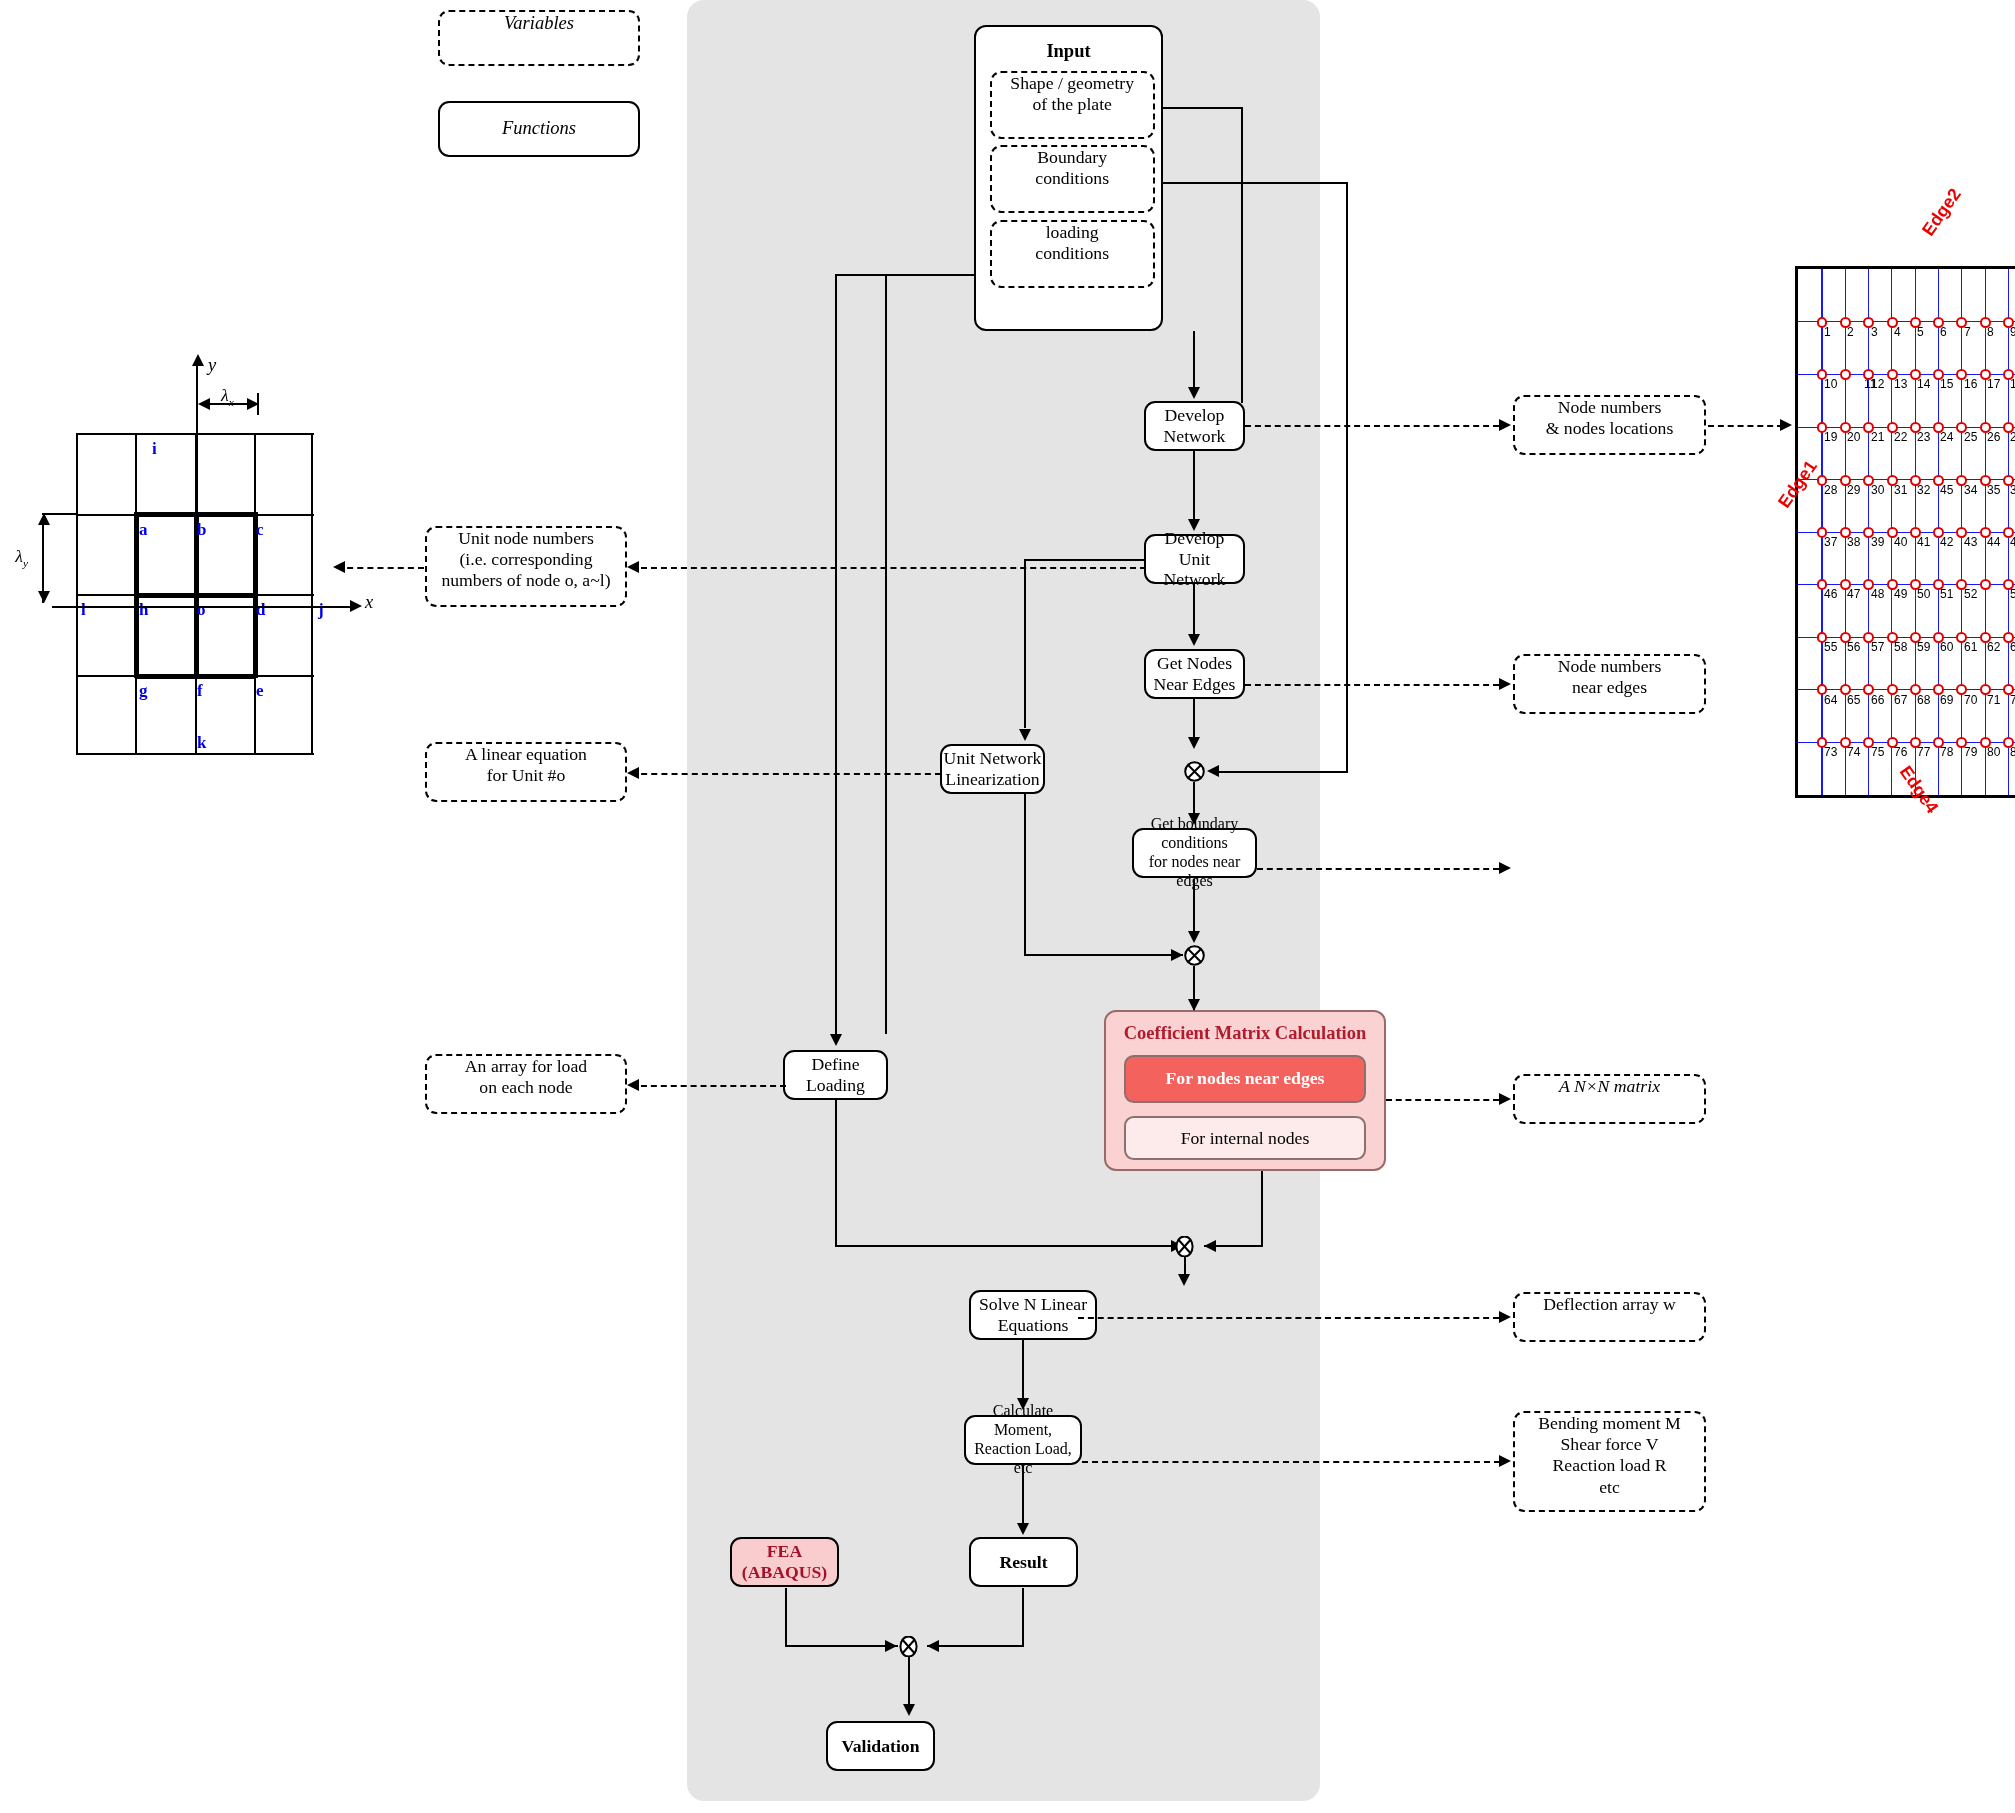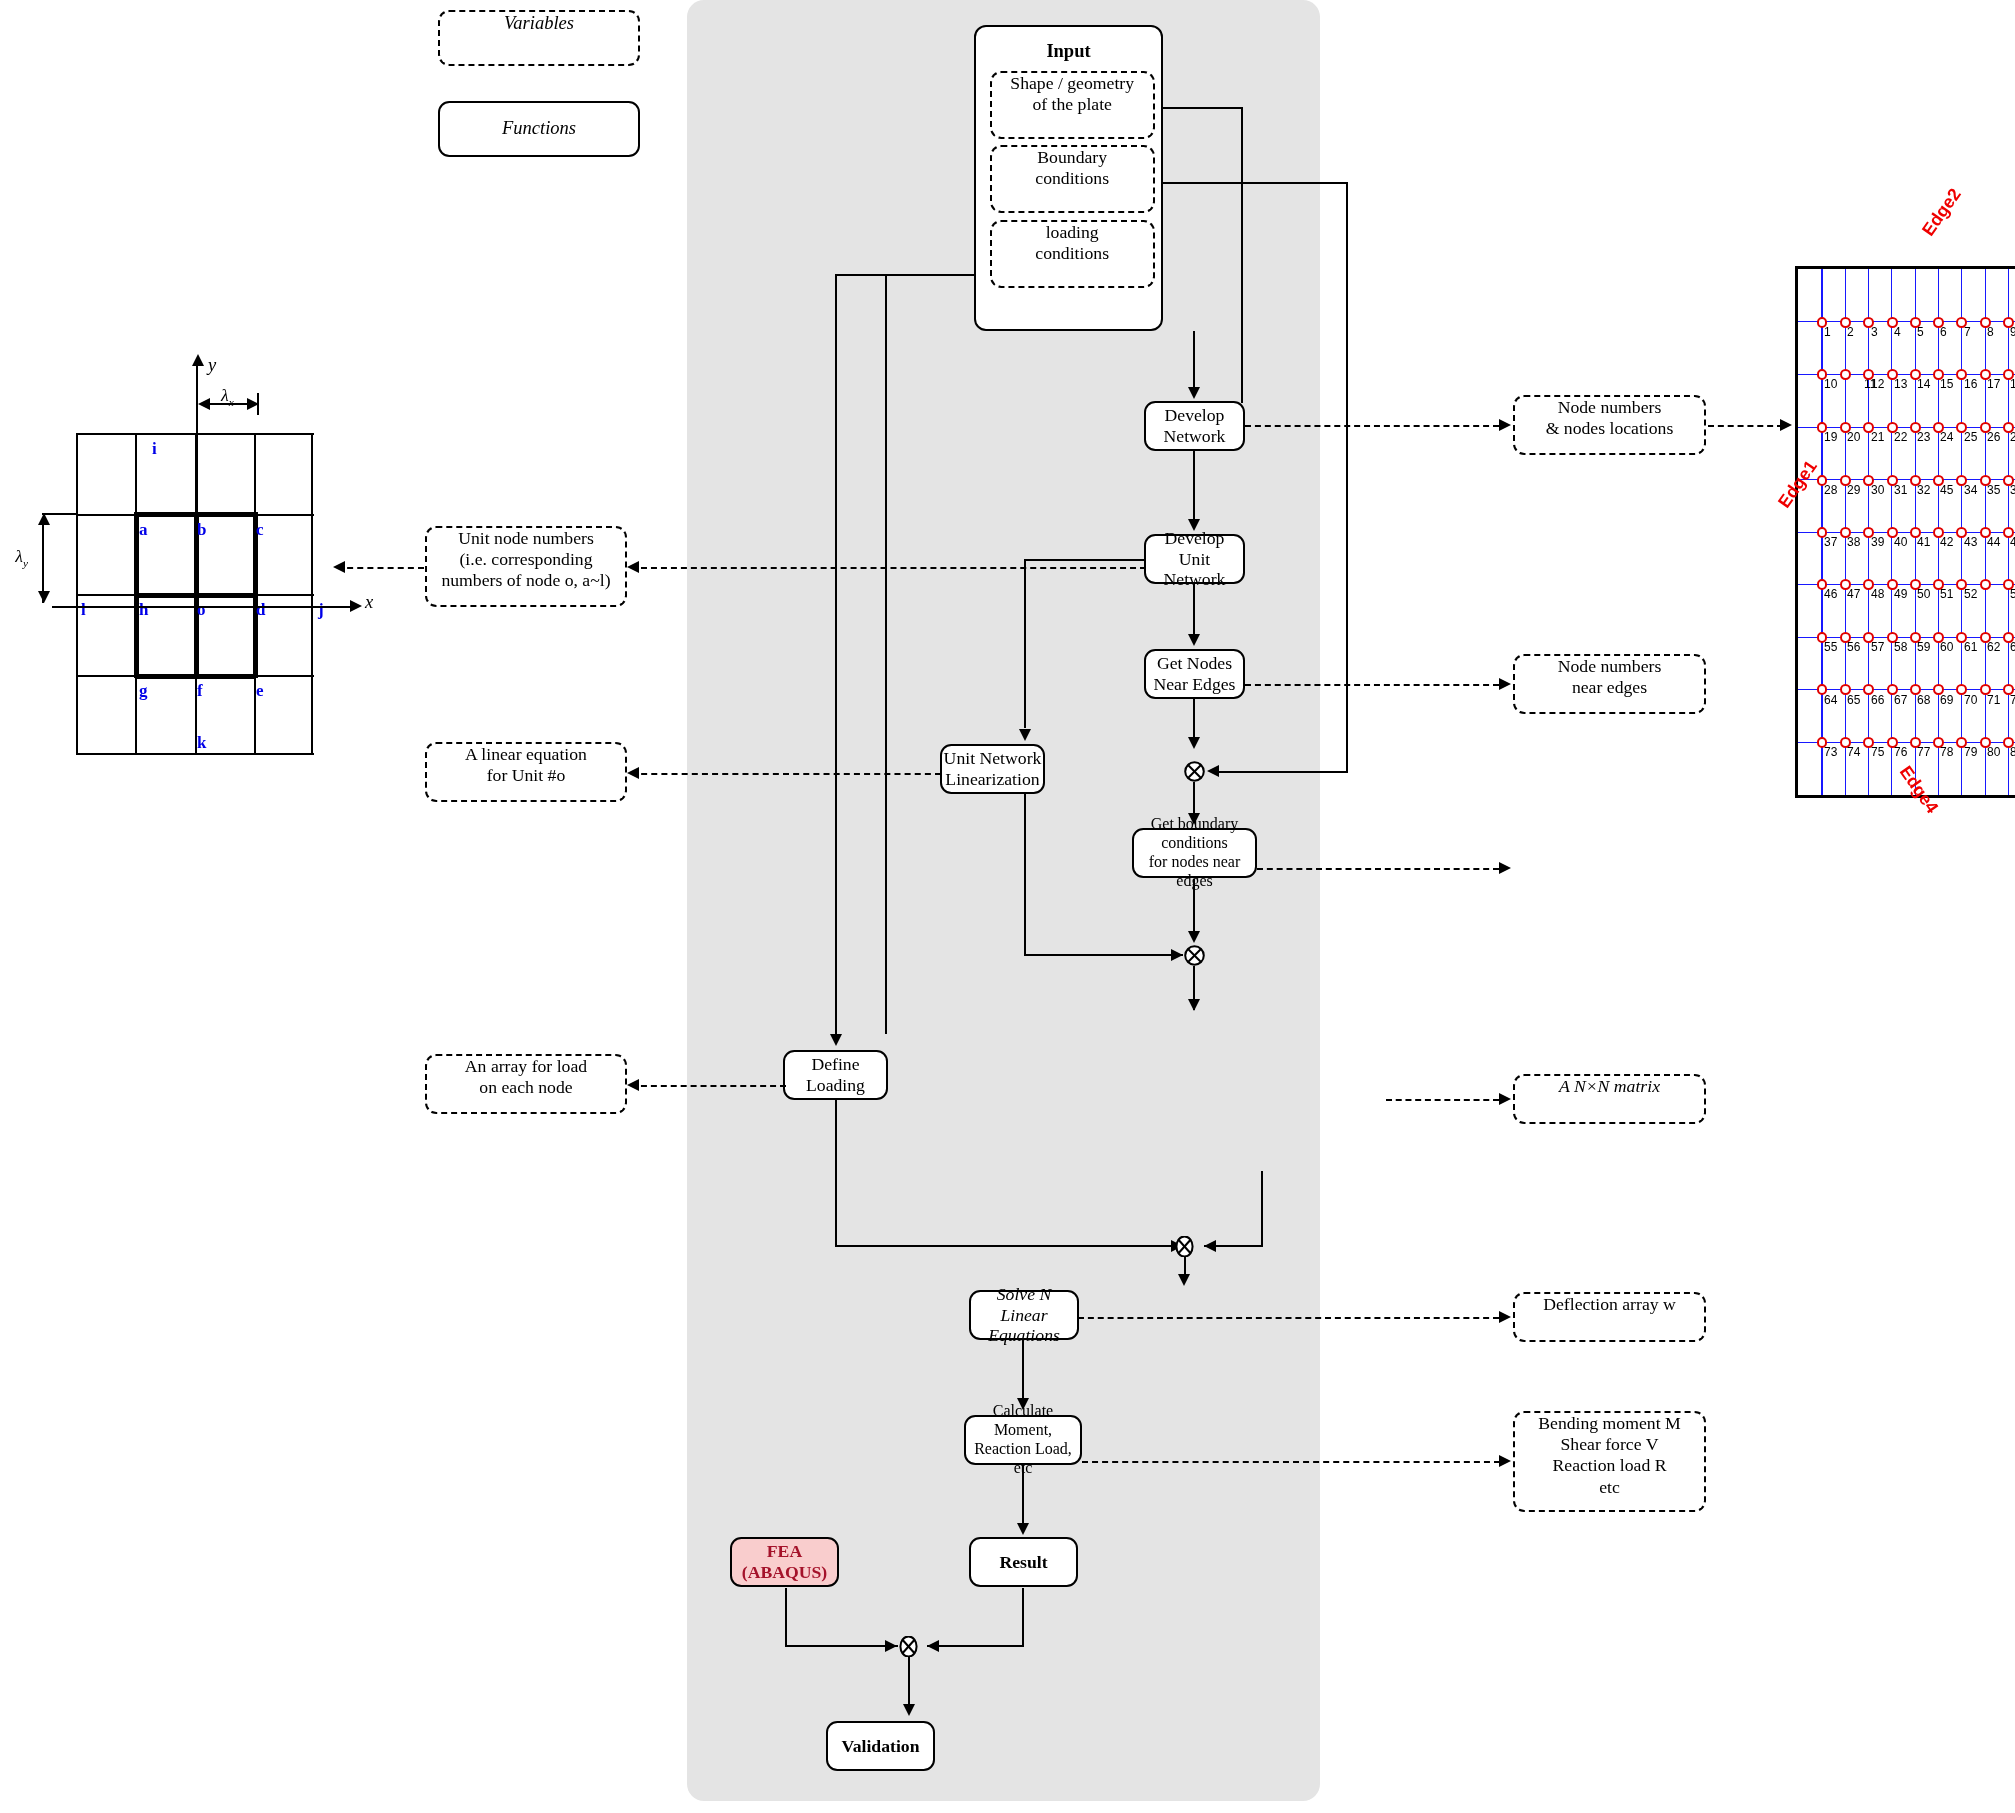--- a/index.html
+++ b/index.html
@@ -122,33 +122,39 @@
 
   <div class="abs fbox" style="left:1132px;top:828px;width:125px;height:50px;white-space:pre-line;font-size:16px;">Get boundary conditions
 for nodes near edges</div>
 
   <div class="abs fbox" style="left:940px;top:744px;width:105px;height:50px;white-space:pre-line;">Unit Network
 Linearization</div>
 
   <div class="abs fbox" style="left:783px;top:1050px;width:105px;height:50px;white-space:pre-line;">Define
 Loading</div>
 
-  <div class="abs fbox" style="left:969px;top:1290px;width:110px;height:50px;white-space:pre-line;font-style:italic;">Solve N Linear
+  <div class="abs fbox" style="left:969px;top:1290px;width:128px;height:50px;white-space:pre-line;">Solve N Linear
 Equations</div>
 
   <div class="abs fbox" style="left:964px;top:1415px;width:118px;height:50px;white-space:pre-line;font-size:16px;">Calculate Moment,
 Reaction Load, etc</div>
 
   <div class="abs fbox bold" style="left:969px;top:1537px;width:109px;height:50px;">Result</div>
 
   <div class="abs" id="fea-box" style="left:730px;top:1537px;width:109px;height:50px;white-space:pre-line;">FEA
 (ABAQUS)</div>
 
   <div class="abs fbox bold" style="left:810px;top:1721px;width:109px;height:50px;margin-left:16px;">Validation</div>
 
+  <div class="abs" id="coef-group" style="left:1104px;top:1010px;width:282px;height:161px;
+              padding:10.5px 0 0 0;">
+    <div id="coef-title">Coefficient Matrix Calculation</div>
+    <div class="coef-sub" id="coef-near" style="margin:11.3px auto 0;width:238px;height:44px;">For nodes near edges</div>
+    <div class="coef-sub" id="coef-internal" style="margin:13.7px auto 0;width:238px;height:40px;">For internal nodes</div>
+  </div>
 
   <div class="abs vbox white" style="left:1513px;top:395px;width:193px;height:60px;white-space:pre-line;">Node numbers
 &amp; nodes locations</div>
 
   <div class="abs vbox white" style="left:1513px;top:654px;width:193px;height:60px;white-space:pre-line;">Node numbers
 near edges</div>
 
 
   <div class="abs vbox white" style="left:1513px;top:1074px;width:193px;height:50px;">
     <span style="font-style:italic;">A N×N matrix</span>

